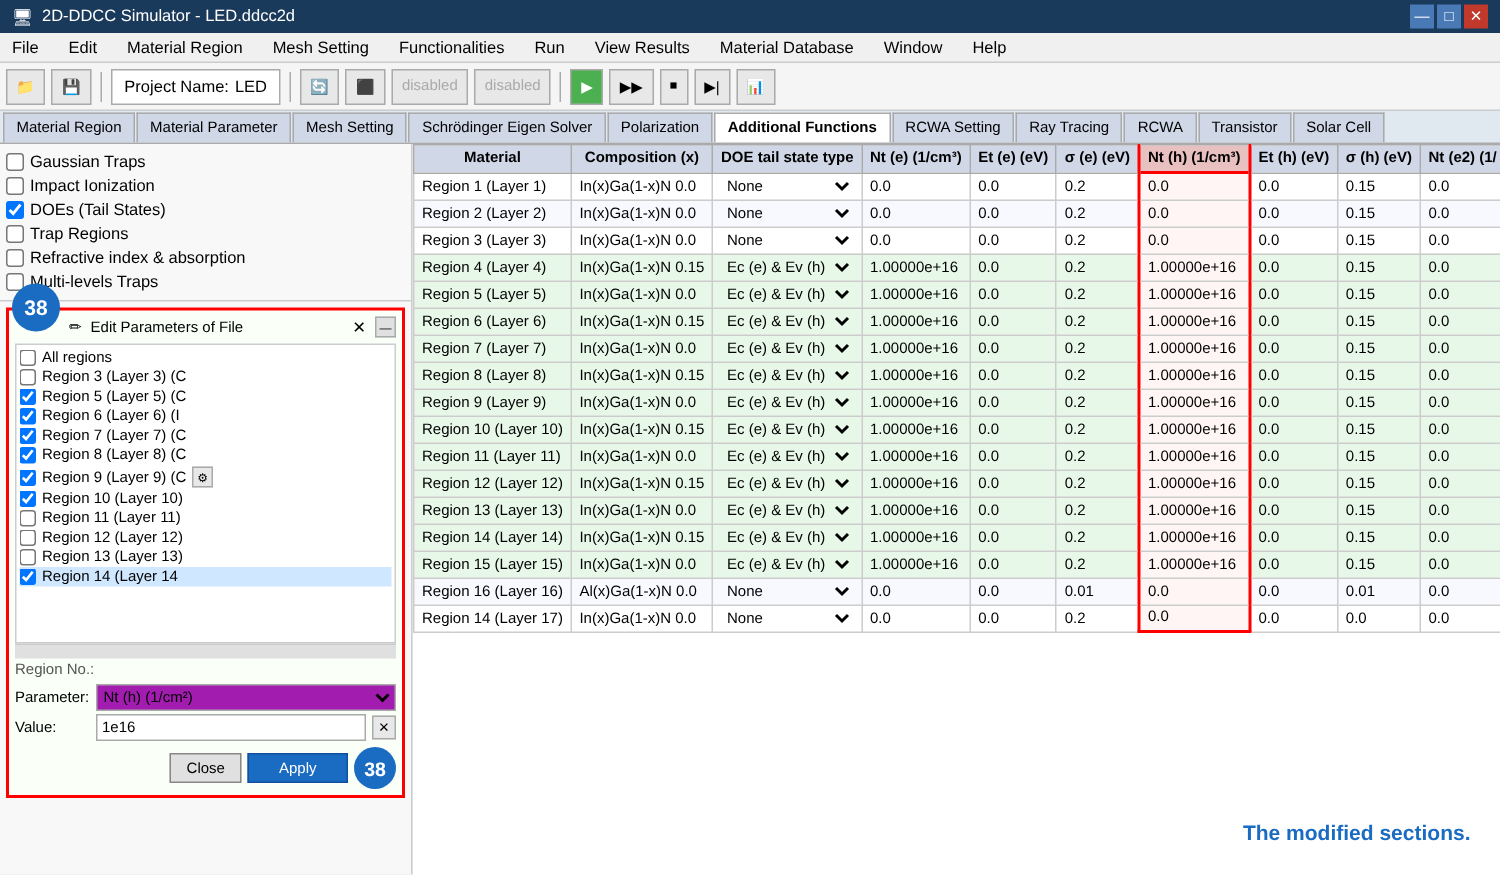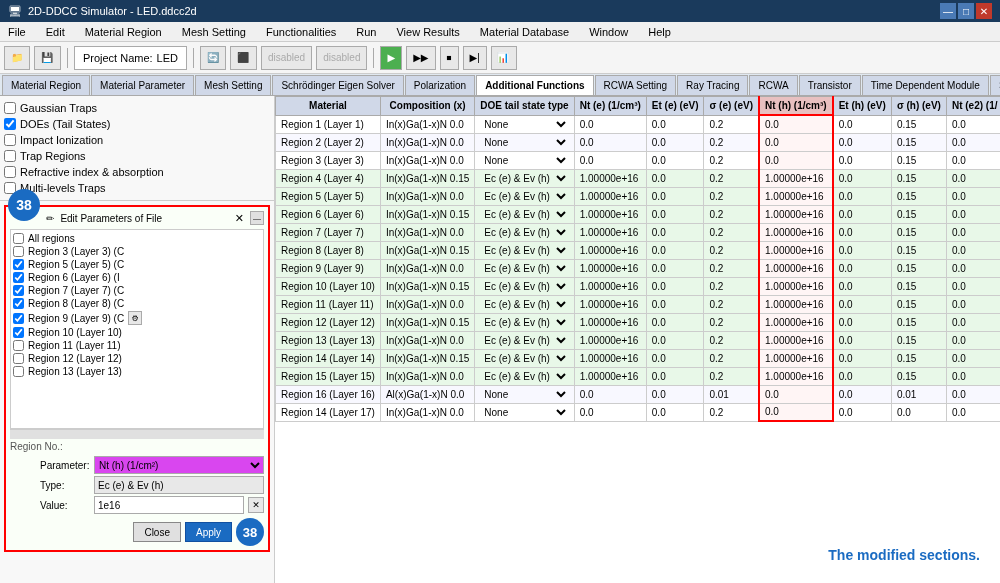--- a/index.html
+++ b/index.html
@@ -133,33 +133,33 @@
       background: #fafff8;
       font-size: 10px;
       position: relative;
     }
     .does-list { height: 200px; overflow-y: auto; border: 1px solid #ccc; background: white; padding: 2px; }
     .does-list-item { display: flex; align-items: center; gap: 4px; padding: 1px 0; font-size: 10px; }
     .does-list-item input { width: 11px; height: 11px; }
     .region-no { display: flex; align-items: center; gap: 4px; margin: 2px 0; font-size: 10px; }
     .does-bottom { margin-top: 4px; }
     .param-row { display: flex; align-items: center; gap: 4px; margin: 2px 0; font-size: 10px; }
-    .param-label { width: 50px; margin-left: 30px; }
+    .param-label { width: 50px; }
     .param-input { flex: 1; height: 18px; border: 1px solid #aaa; font-size: 10px; padding: 1px 3px; }
-    .param-select { flex: 1; height: 18px; border: 1px solid #aaa; font-size: 10px; background: #d946ef; }
+    .param-select { flex: 1; height: 18px; border: 1px solid #aaa; font-size: 10px; background: #a21caf; }
     .does-buttons { display: flex; gap: 4px; margin-top: 4px; justify-content: flex-end; align-items: center; }
     .close-btn-sm {
       height: 20px; padding: 2px 10px;
       background: #e0e0e0;
       border: 1px solid #888;
       cursor: pointer;
       font-size: 10px;
     }
     .apply-btn {
-      height: 20px; padding: 2px 10px;
+      height: 20px; padding: 2px 20px;
       background: #1a6bc2;
       color: white;
       border: 1px solid #1050a0;
       cursor: pointer;
       font-size: 10px;
     }
 
     
     .badge {
       width: 36px; height: 36px;
@@ -275,40 +275,39 @@
   <div class="tab">Material Region</div>
   <div class="tab">Material Parameter</div>
   <div class="tab">Mesh Setting</div>
   <div class="tab">Schrödinger Eigen Solver</div>
   <div class="tab">Polarization</div>
   <div class="tab active">Additional Functions</div>
   <div class="tab">RCWA Setting</div>
   <div class="tab">Ray Tracing</div>
   <div class="tab">RCWA</div>
   <div class="tab">Transistor</div>
-  <div class="tab">Time Dependent Module</div>
   <div class="tab">Solar Cell</div>
 
 </div>
 
 <div class="main">
 
   <div class="left-panel">
     <div class="left-top">
       <div class="checkbox-item">
         <input type="checkbox" style="">
         <span>Gaussian Traps</span>
       </div>
       <div class="checkbox-item">
+        <input type="checkbox" style="">
+        <span>Impact Ionization</span>
+      </div>
+      <div class="checkbox-item">
         <input type="checkbox" checked="" style="">
         <span>DOEs (Tail States)</span>
-      </div>
-      <div class="checkbox-item">
-        <input type="checkbox" style="">
-        <span>Impact Ionization</span>
       </div>
       <div class="checkbox-item">
         <input type="checkbox" style="">
         <span>Trap Regions</span>
       </div>
       <div class="checkbox-item">
         <input type="checkbox" style="">
         <span>Refractive index &amp; absorption</span>
       </div>
       <div class="checkbox-item">
@@ -368,39 +367,39 @@
           <input type="checkbox" style="">
           <span>Region 11 (Layer 11)</span>
         </div>
         <div class="does-list-item">
           <input type="checkbox" style="">
           <span>Region 12 (Layer 12)</span>
         </div>
         <div class="does-list-item">
           <input type="checkbox" style="">
           <span>Region 13 (Layer 13)</span>
+        </div>
+        <div class="does-list-item" style="background:#d0e8ff;">
+          <input type="checkbox" checked="" style="">
+          <span>Region 14 (Layer 14</span>
         </div>
 
       </div>
       <div class="scrollbar-h"></div>
 
       <div class="region-no">
         <span class="region-no-label">Region No.:</span>
       </div>
 
       <div class="does-bottom">
         <div class="param-row">
           <span class="param-label">Parameter:</span>
           <select class="param-select">
             <option>Nt (h) (1/cm²)</option>
           </select>
-        </div>
-        <div class="param-row">
-          <span class="param-label">Type:</span>
-          <input class="param-input" type="text" style="background: rgb(232, 232, 232);" value="Ec (e) &amp; Ev (h)">
         </div>
         <div class="param-row">
           <span class="param-label">Value:</span>
           <input class="param-input" type="text" value="1e16" style="">
           <button style="width:16px;height:16px;padding:0;font-size:9px;border:1px solid #aaa;background:#e8e8e8;cursor:pointer;">✕</button>
         </div>
       </div>
 
       <div class="does-buttons">
         <button class="close-btn-sm">Close</button>

